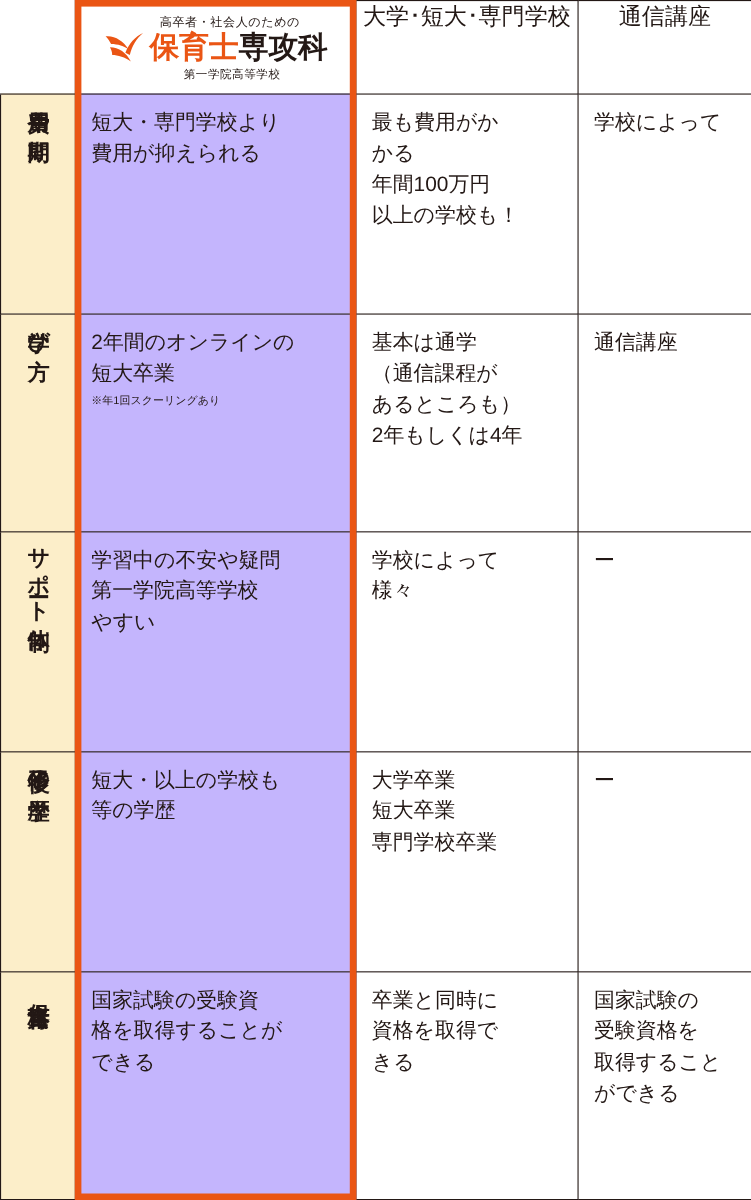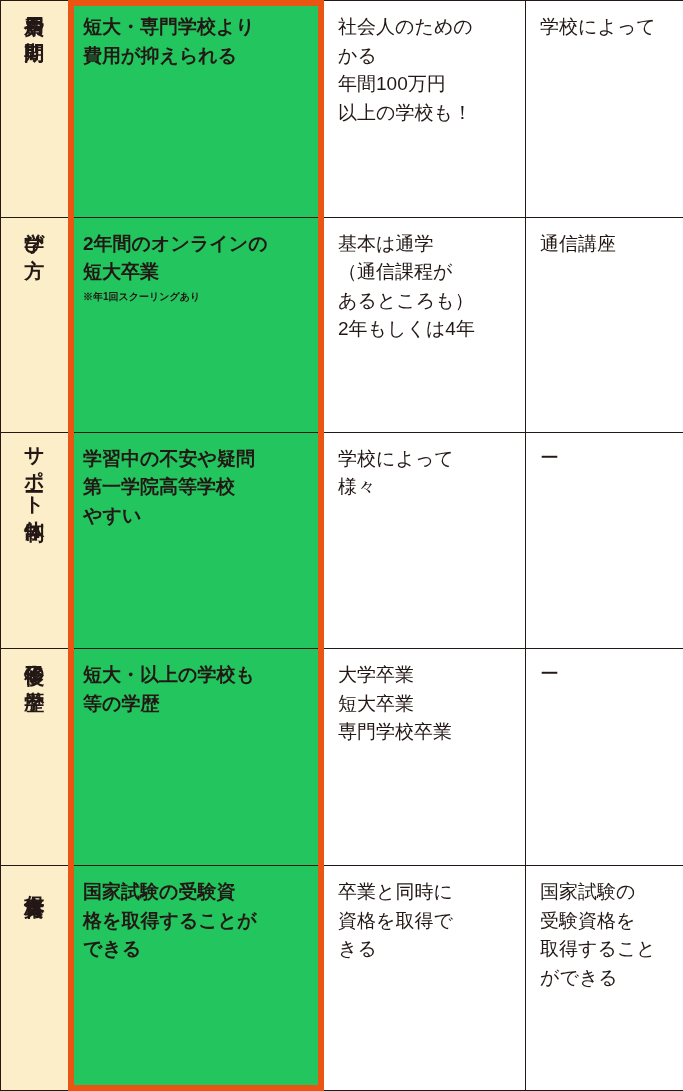--- a/index.html
+++ b/index.html
@@ -71,22 +71,21 @@
     text-align: center;
     vertical-align: middle;
     font-size: 21px;
     font-weight: normal;
     height: 82px;
     background: #ffffff;
   }
 
   
   .hl-col {
-    background: #22c55e;
-    font-weight: bold;
+    background: #c4b5fd;
   }
   .hl-head {
     background: #ffffff;
   }
 
   
   .hl-frame {
     position: absolute;
     left: 68px;
     top: 0;
@@ -165,31 +164,54 @@
 <div class="table-wrap">
 
   <table class="compare">
     <colgroup>
       <col class="c-head">
       <col class="c-hl">
       <col class="c-uni">
       <col class="c-cor">
     </colgroup>
     <tbody>
+      <tr>
+        <td class="corner"></td>
+        <td class="colhead hl-head">
+          <div class="logo-box">
+            <div class="logo-top">高卒者・社会人のための</div>
+            <div class="logo-main-row">
+              <span class="logo-mark">
+                <svg width="38" height="30" viewBox="0 0 38 30" xmlns="http://www.w3.org/2000/svg">
+                  <path d="M2 4 C10 3 18 8 23 16 C19 13 13 11 7 11 C6 9 4 6 2 4 Z" fill="#ea5514"></path>
+                  <path d="M6 14 C14 14 21 19 25 27 C20 23 13 21 8 21 C8 18 7 16 6 14 Z" fill="#ea5514"></path>
+                  <path d="M36 1 C30 6 26 13 24 21 L20 19 C23 11 29 4 36 1 Z" fill="#ea5514"></path>
+                </svg>
+              </span>
+              <span class="logo-main">
+                <span class="orange">保育士</span><span class="dark">専攻科</span>
+              </span>
+            </div>
+            <div class="logo-sub">第一学院高等学校</div>
+          </div>
+        </td>
+        <td class="colhead">大学･短大･専門学校</td>
+        <td class="colhead">通信講座</td>
+      </tr>
 
       <tr style="height:196px;">
         <td class="rowhead">
           <span class="vtext">費用や期間</span>
         </td>
         <td class="hl-col">
           <div class="cell-text">短大・専門学校より
 費用が抑えられる</div>
         </td>
         <td>
-          <div class="cell-text">社会人のための
+          <div class="cell-text">最も費用がか
 かる
 年間100万円
 以上の学校も！</div>
         </td>
         <td>
           <div class="cell-text">学校によって</div>
         </td>
       </tr>
 
       <tr style="height:194px;">

